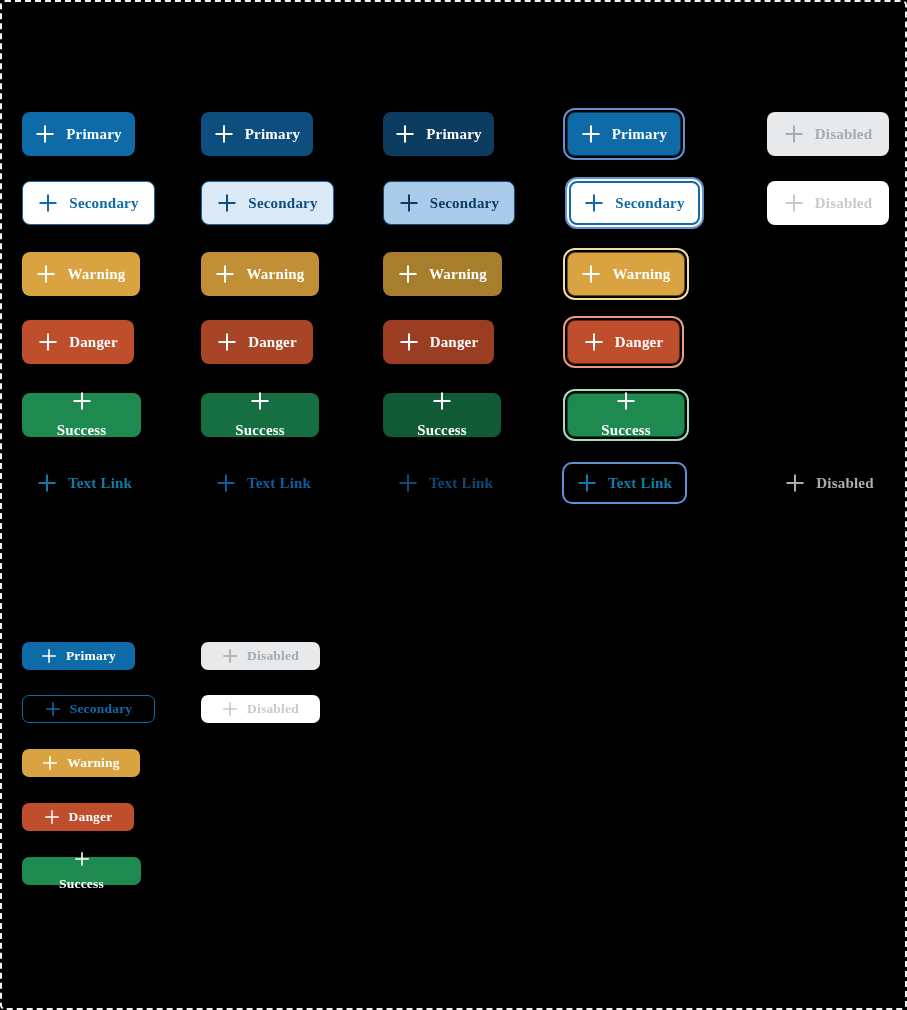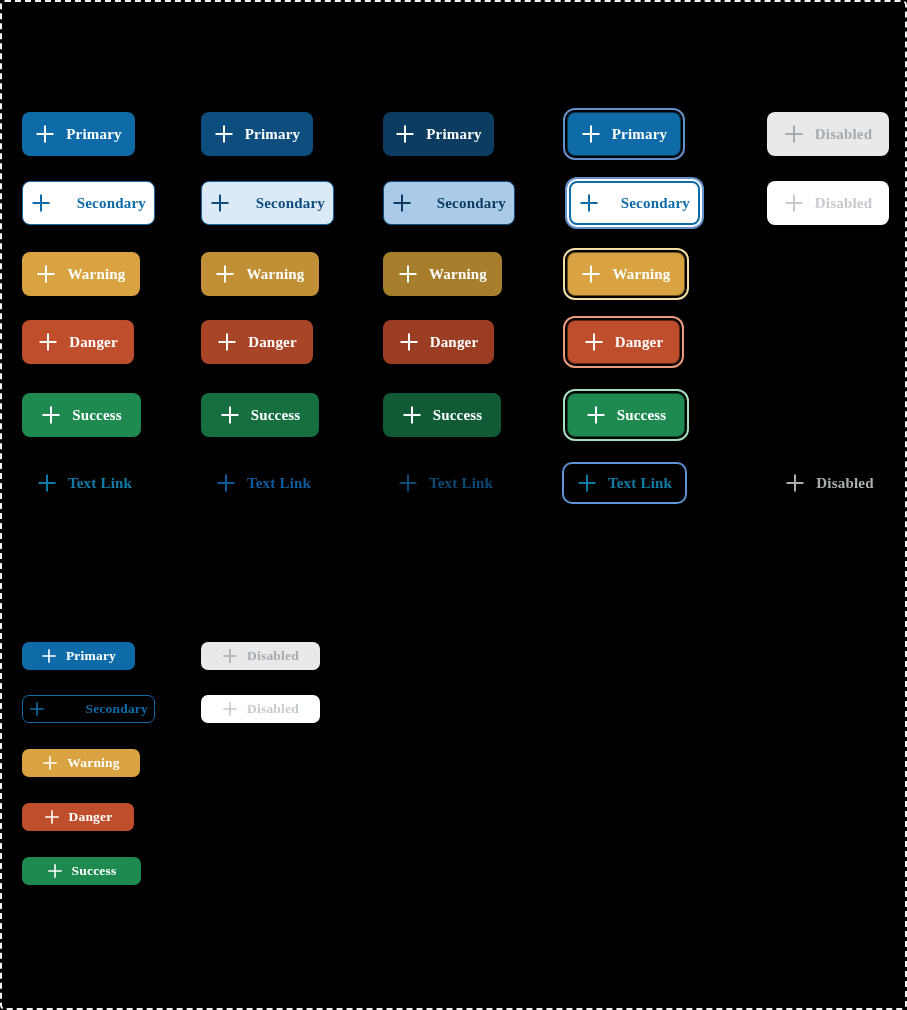--- a/index.html
+++ b/index.html
@@ -33,36 +33,36 @@
   .lg .plus svg{width:20px;height:20px;display:block;}
   .sm{height:28px;border-radius:7px;font-size:13.5px;gap:9px;padding:0 6px;}
   .sm .plus svg{width:16px;height:16px;display:block;}
 
   
   .v-primary{background:#0E6BA8;}
   .v-primary.s-hover{background:#0D4E7E;}
   .v-primary.s-active{background:#0C3C60;}
 
   
-  .v-secondary{background:#fff;border:1px solid #0E6BA8;color:#0E6BA8;justify-content:space-between;}
+  .v-secondary{background:#fff;border:1px solid #0E6BA8;color:#0E6BA8;}
   .v-secondary.s-hover{background:#DCE9F6;color:#0D4E7E;}
   .v-secondary.s-active{background:#A9CBE9;color:#0C3C60;border-color:#0D4E7E;}
 
   
   .v-warning{background:#D8A340;--ring:#F3DFA6;}
   .v-warning.s-hover{background:#C18F35;}
   .v-warning.s-active{background:#A67E2C;}
 
   
   .v-danger{background:#BF4E2D;--ring:#EA9C7D;}
   .v-danger.s-hover{background:#A94527;}
   .v-danger.s-active{background:#9A3D22;}
 
   
-  .v-success{background:#1E8A50;--ring:#A6DEC0;}
+  .v-success{background:#1E8A50;flex-direction:column;--ring:#A6DEC0;}
   .v-success.s-hover{background:#166F40;}
   .v-success.s-active{background:#115A36;}
 
   
   .v-text-link{background:transparent;color:#0F7BA6;--ring:#5E94D6;height:42px;}
   .v-text-link.s-hover{color:#0D5C9E;}
   .v-text-link.s-active{color:#0D4A78;}
   .v-text-link.s-disabled{color:#A9AEB1;cursor:default;}
 
   

